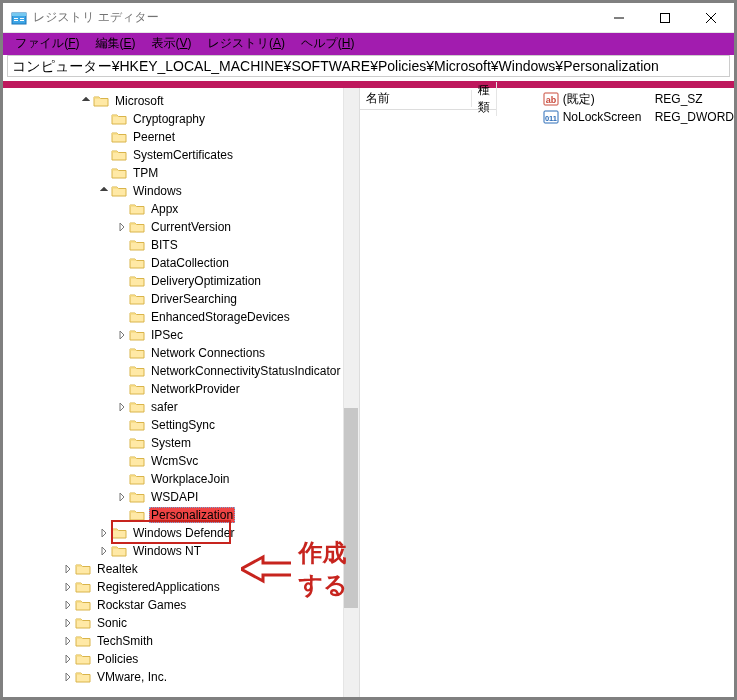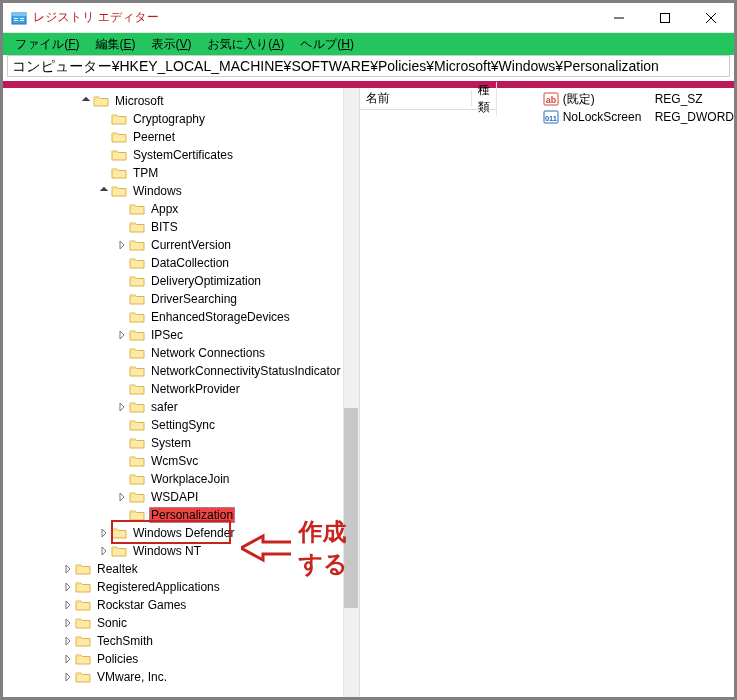--- a/index.html
+++ b/index.html
@@ -19,36 +19,36 @@
     display: flex;
     align-items: center;
     padding-left: 8px;
     border-bottom: 1px solid #e5e5e5;
   }
   .titlebar .app-icon {
     width: 16px; height: 16px;
     margin-right: 6px;
     display: inline-flex; align-items: center; justify-content: center;
   }
-  .titlebar .title { flex: 1; font-size: 12px; color: #b91c1c; }
+  .titlebar .title { flex: 1; font-size: 12px; color: #737373; }
   .win-btns { display: flex; height: 100%; }
   .win-btn {
     width: 46px;
     display: flex; align-items: center; justify-content: center;
     font-family: "Segoe UI Symbol", sans-serif;
     font-size: 12px; color: #000;
   }
   
   .menubar {
     height: 22px;
     display: flex;
-    align-items: center;
+    align-items: flex-start;
     padding: 0 4px;
     font-size: 12px;
-    background: #22c55e;
+    background: #a21caf;
   }
   .menu-item { padding: 2px 8px; }
   .menu-item u { text-decoration: underline; }
   
   .addressbar {
     height: 22px;
     border: 1px solid #ccc;
     margin: 0 4px 4px 4px;
     padding: 2px 4px;
     font-size: 14px;
@@ -194,21 +194,21 @@
           <line x1="10" y1="0" x2="0" y2="10" stroke="#000"></line>
         </svg>
     </div>
   </div>
 </div>
 
 <div class="menubar">
   <span class="menu-item"><span>ファイル</span>(<u>F</u>)</span>
   <span class="menu-item"><span>編集</span>(<u>E</u>)</span>
   <span class="menu-item"><span>表示</span>(<u>V</u>)</span>
-  <span class="menu-item"><span>お気に入り</span>(<u>A</u>)</span>
+  <span class="menu-item"><span>レジストリ</span>(<u>A</u>)</span>
   <span class="menu-item"><span>ヘルプ</span>(<u>H</u>)</span>
 </div>
 
 <div class="addressbar">コンピューター¥HKEY_LOCAL_MACHINE¥SOFTWARE¥Policies¥Microsoft¥Windows¥Personalization</div>
 
 <div class="content">
   <div class="tree-pane">
     <div class="tree" id="tree">
         <div class="tree-row">
           <span class="indent" style="width: 72px;"></span>
@@ -290,43 +290,43 @@
           <span class="folder">
             <svg width="16" height="14" viewBox="0 0 16 14">
               <path d="M1 3 L6 3 L7.5 4.5 L15 4.5 L15 12 L1 12 Z" fill="#ffe9a6" stroke="#d9b44a"></path>
               <path d="M1 3 L6 3 L7.5 4.5 L1 4.5 Z" fill="#f2d57a"></path>
             </svg>
           </span>
           <span class="node-label">Appx</span>
         </div>
         <div class="tree-row">
           <span class="indent" style="width: 108px;"></span>
+          <span class="arrow">
+            <svg width="8" height="8">
+              <path d="M2 0 L6 4 L2 8 Z" fill="none" stroke="#777" stroke-width="1"></path>
+            </svg>
+          </span>
+          <span class="folder">
+            <svg width="16" height="14" viewBox="0 0 16 14">
+              <path d="M1 3 L6 3 L7.5 4.5 L15 4.5 L15 12 L1 12 Z" fill="#ffe9a6" stroke="#d9b44a"></path>
+              <path d="M1 3 L6 3 L7.5 4.5 L1 4.5 Z" fill="#f2d57a"></path>
+            </svg>
+          </span>
+          <span class="node-label">CurrentVersion</span>
+        </div>
+        <div class="tree-row">
+          <span class="indent" style="width: 108px;"></span>
           <span class="arrow spacer"> </span>
           <span class="folder">
             <svg width="16" height="14" viewBox="0 0 16 14">
               <path d="M1 3 L6 3 L7.5 4.5 L15 4.5 L15 12 L1 12 Z" fill="#ffe9a6" stroke="#d9b44a"></path>
               <path d="M1 3 L6 3 L7.5 4.5 L1 4.5 Z" fill="#f2d57a"></path>
             </svg>
           </span>
           <span class="node-label">BITS</span>
-        </div>
-        <div class="tree-row">
-          <span class="indent" style="width: 108px;"></span>
-          <span class="arrow">
-            <svg width="8" height="8">
-              <path d="M2 0 L6 4 L2 8 Z" fill="none" stroke="#777" stroke-width="1"></path>
-            </svg>
-          </span>
-          <span class="folder">
-            <svg width="16" height="14" viewBox="0 0 16 14">
-              <path d="M1 3 L6 3 L7.5 4.5 L15 4.5 L15 12 L1 12 Z" fill="#ffe9a6" stroke="#d9b44a"></path>
-              <path d="M1 3 L6 3 L7.5 4.5 L1 4.5 Z" fill="#f2d57a"></path>
-            </svg>
-          </span>
-          <span class="node-label">CurrentVersion</span>
         </div>
         <div class="tree-row">
           <span class="indent" style="width: 108px;"></span>
           <span class="arrow spacer"> </span>
           <span class="folder">
             <svg width="16" height="14" viewBox="0 0 16 14">
               <path d="M1 3 L6 3 L7.5 4.5 L15 4.5 L15 12 L1 12 Z" fill="#ffe9a6" stroke="#d9b44a"></path>
               <path d="M1 3 L6 3 L7.5 4.5 L1 4.5 Z" fill="#f2d57a"></path>
             </svg>
           </span>
@@ -632,21 +632,21 @@
             </svg>
           </span>
           <span class="node-label">VMware, Inc.</span>
         </div>
       </div>
     <div class="vscroll">
       <div class="vscroll-thumb" style="top:320px;height:200px;"></div>
     </div>
 
     <div id="hlbox" class="highlight-box" style="left: 108px; top: 432px; width: 120px; height: 24px;"></div>
-    <div id="annot" class="annot" style="left: 238px; top: 428px;">
+    <div id="annot" class="annot" style="left: 238px; top: 449px;">
       <svg width="80" height="30">
         <polygon points="0,15 22,3 22,9 78,9 78,21 22,21 22,27" fill="none" stroke="#c7241e" stroke-width="3" stroke-linejoin="miter"></polygon>
       </svg>
       <span>作成する</span>
     </div>
   </div>
   <div class="list-pane">
     <div class="list-header">
       <div class="col" style="width:112px">名前</div>
       <div class="col" style="flex:1">種類</div>

